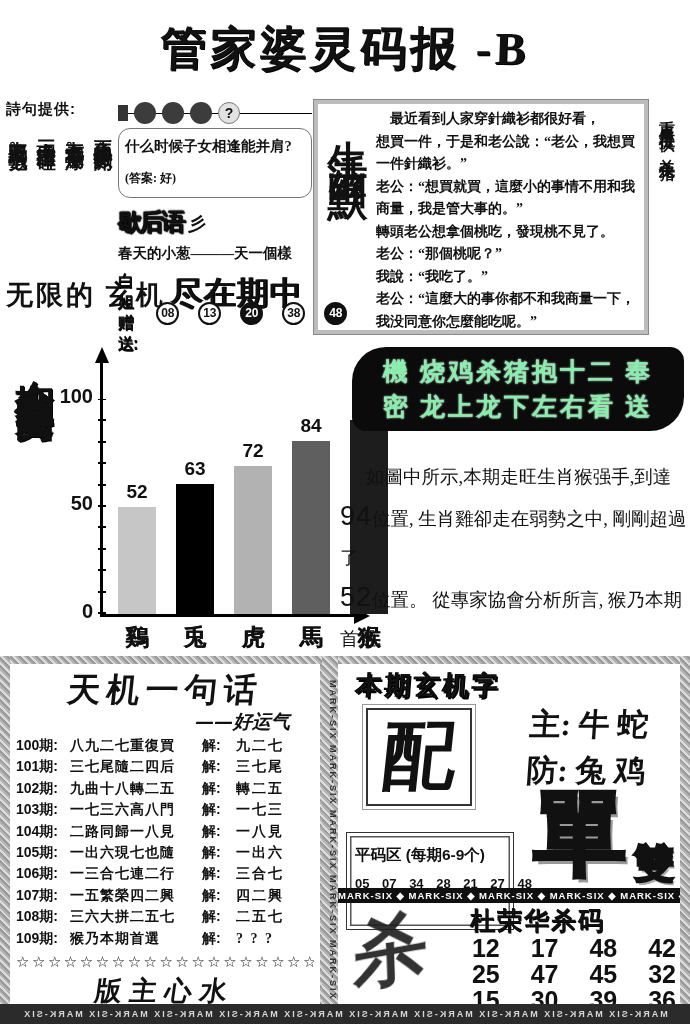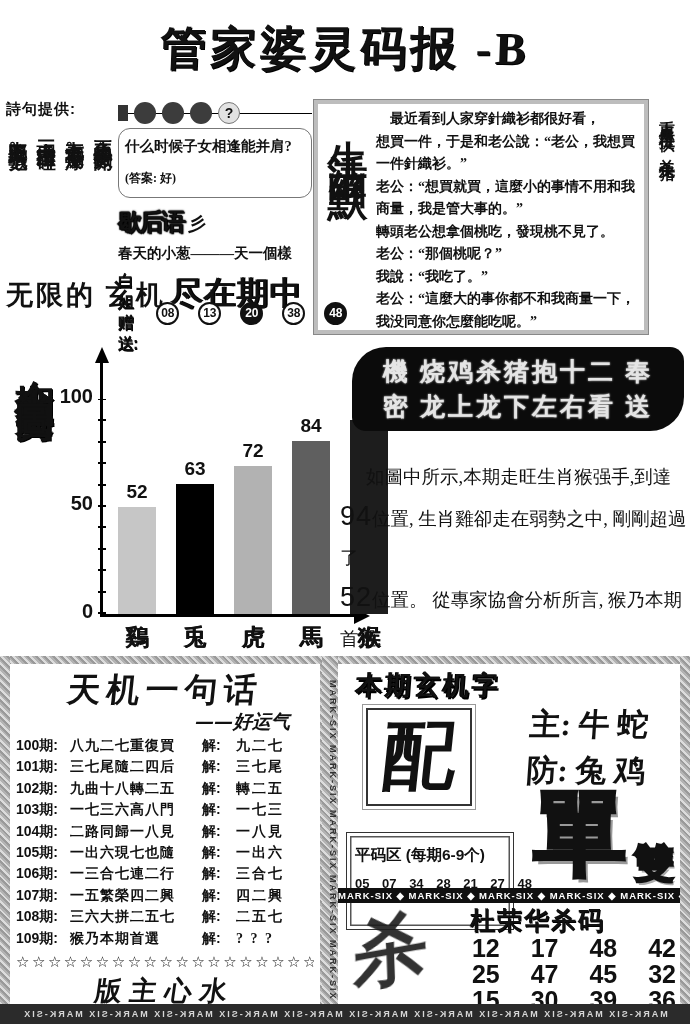--- a/index.html
+++ b/index.html
@@ -67,21 +67,21 @@
     background:repeating-linear-gradient(to top,#000 0 2px,transparent 2px 21.4px); }
   .ytick { position:absolute; right:calc(100% + 10px); font-weight:700; font-size:20px; }
   .bar { position:absolute; bottom:0; width:38px; }
   .bar-val { position:absolute; width:38px; text-align:center; font-weight:900; font-size:19px; }
   .bar-cat { position:absolute; top:calc(100% + 8px); width:38px; text-align:center;
     font-weight:900; font-size:23px; font-family:"Liberation Serif", serif; text-shadow:.8px 0 0 #000; }
 
   .banner { position:absolute; top:347px; left:352px; width:332px; height:84px; background:#0b0b0b;
     border-radius:34px 14px 34px 14px; display:flex; flex-direction:column; justify-content:center;
     align-items:center; gap:2px; }
-  .banner div { color:#e5e5e5; font-weight:900; font-size:25px; letter-spacing:3px;
+  .banner div { color:#86efac; font-weight:900; font-size:25px; letter-spacing:3px;
     font-family:"Liberation Serif", serif; text-shadow:0 0 2px #fff; white-space:nowrap; }
 
   .analysis { position:absolute; top:458px; left:340px; width:348px;
     font-family:"Liberation Serif", serif; font-weight:400; font-size:18.5px; line-height:39px; }
   .analysis .indent { display:inline-block; width:26px; }
   .bignum { font-size:27px; font-family:"Liberation Sans", sans-serif; letter-spacing:1px; }
 
   
   .bottom { position:absolute; top:656px; left:0; width:690px; height:368px; }
   .panel-left { position:absolute; top:8px; left:10px; width:310px; height:340px; background:#fff; padding:4px 6px; }

